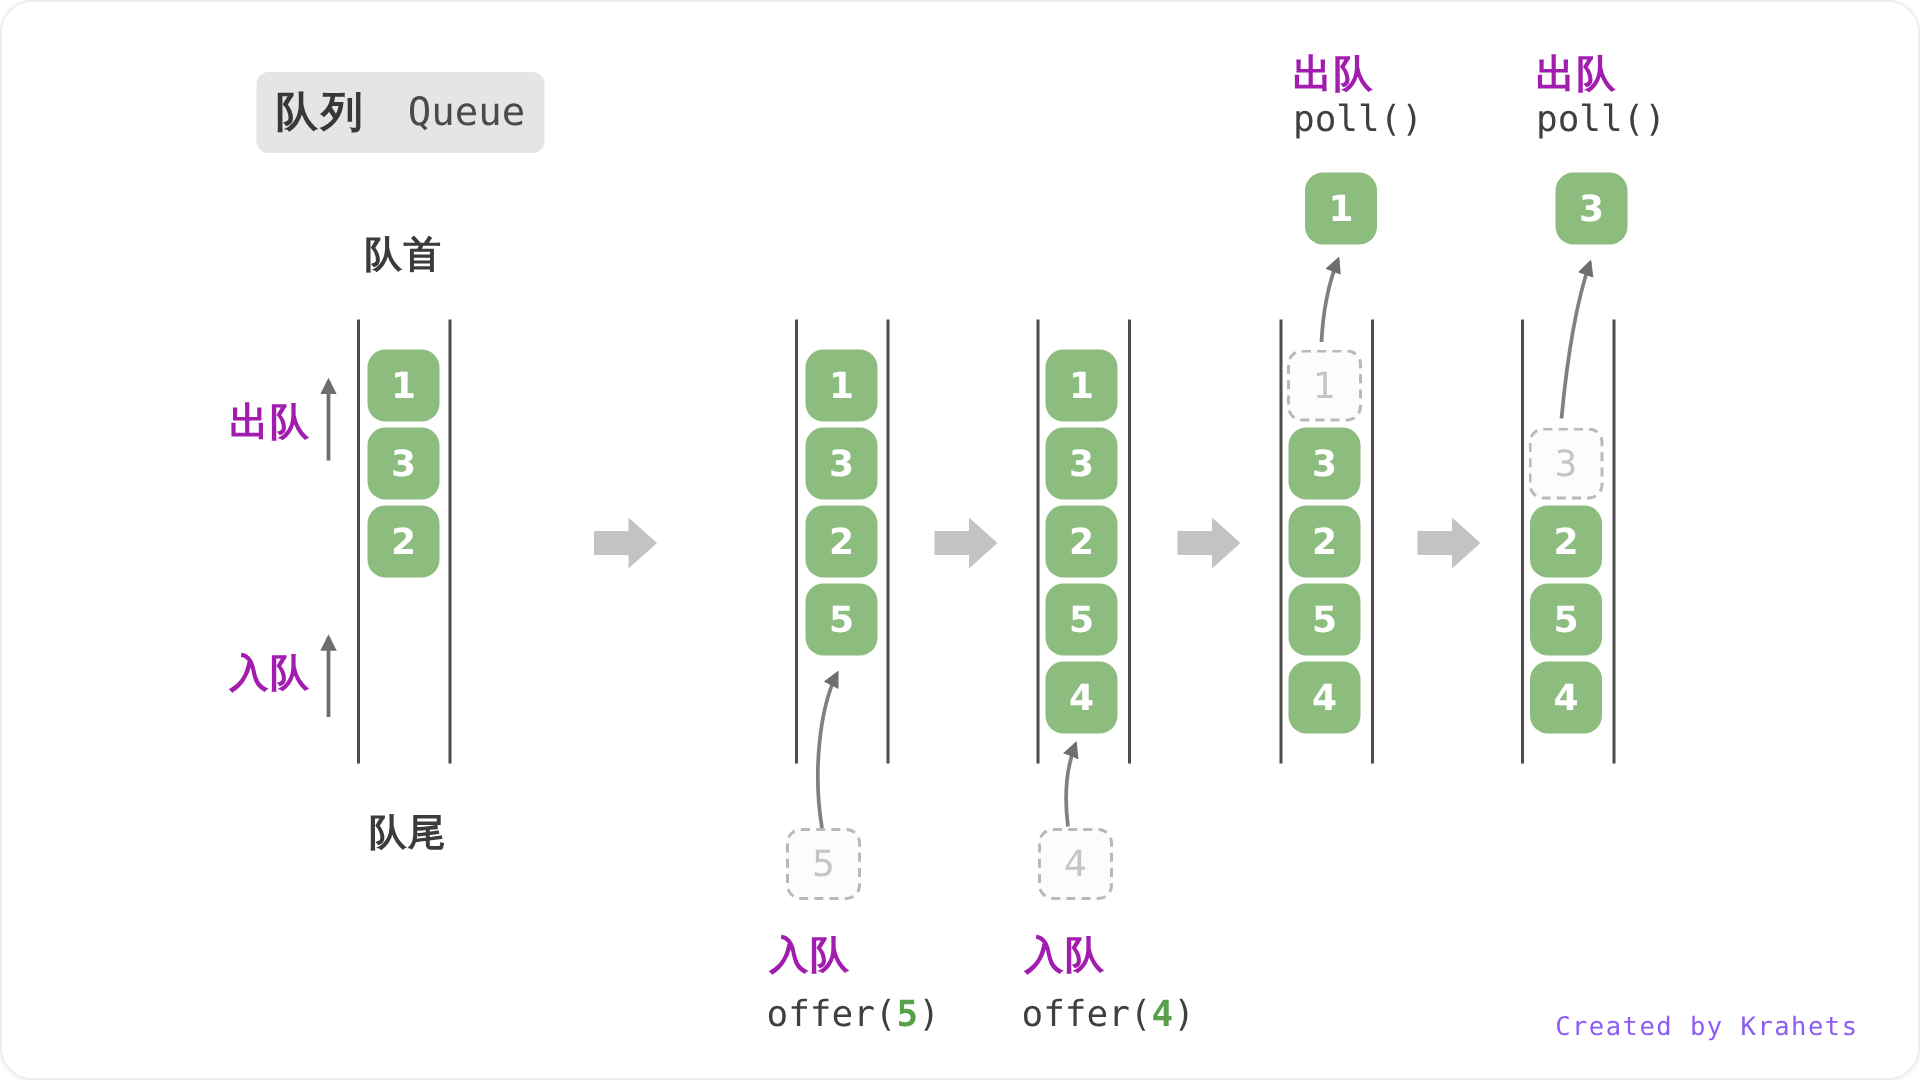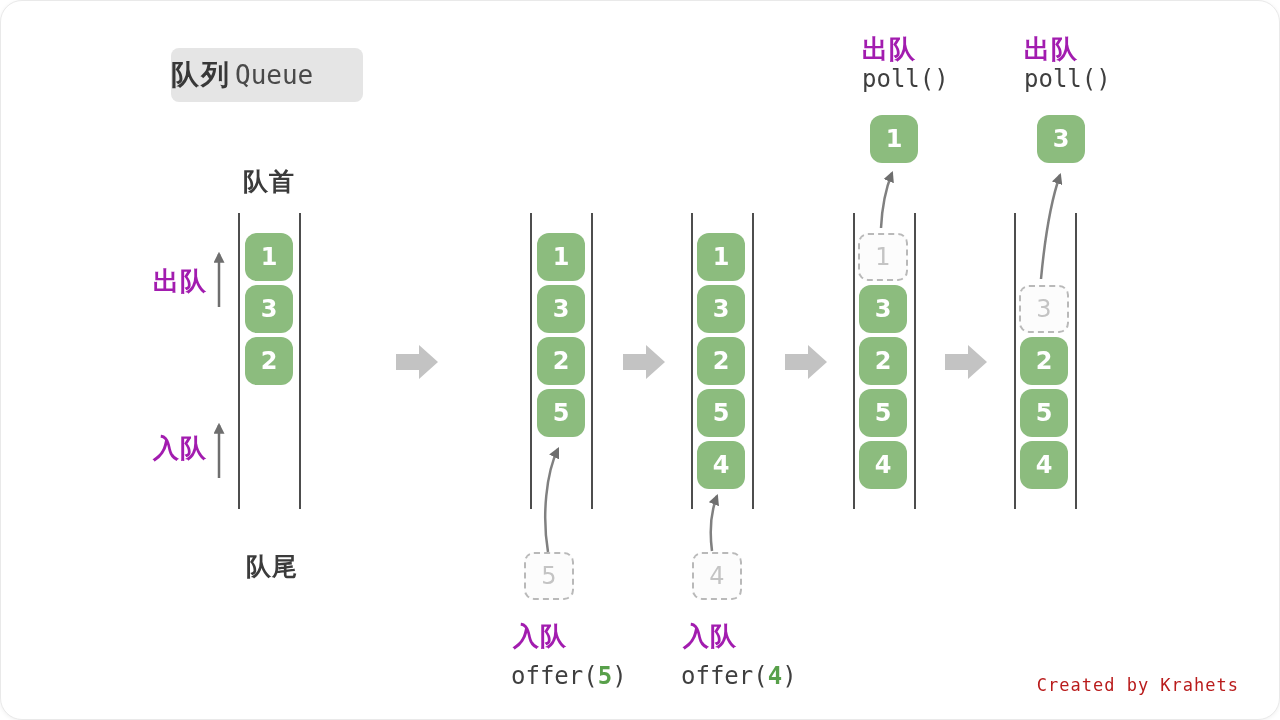--- a/index.html
+++ b/index.html
@@ -4,45 +4,45 @@
 <style>
   html,body{margin:0;padding:0;background:#ffffff;}
   #canvas{
     position:relative;width:1278px;height:718px;background:#ffffff;
     border:1px solid #e9e9e9;border-radius:22px;overflow:hidden;
     box-shadow:0 1px 4px rgba(0,0,0,.06);
     font-family:"Liberation Sans",sans-serif;
   }
   .abs{position:absolute;}
   .zh{font-weight:bold;font-size:26px;color:#a21caf;letter-spacing:1px;}
-  .zh-lg{font-weight:bold;font-size:25px;color:#3b3b3b;letter-spacing:1px;margin-top:12px;}
+  .zh-lg{font-weight:bold;font-size:25px;color:#3b3b3b;letter-spacing:1px;}
   .code{font-family:"DejaVu Sans Mono","Liberation Mono",monospace;font-size:24px;color:#3f3f3f;text-align:center;}
   .code-arg{color:#58a04a;font-weight:bold;}
   .badge{
     left:170px;top:47px;width:192px;height:54px;background:#e5e5e5;border-radius:8px;
-    display:flex;align-items:center;gap:4px;
+    display:flex;align-items:center;justify-content:center;gap:28px;
   }
   .badge .t-zh{font-weight:bold;font-size:28px;color:#383838;letter-spacing:2px;}
   .badge .t-en{font-family:"DejaVu Sans Mono","Liberation Mono",monospace;font-size:26px;color:#4a4a4a;}
   .wall{position:absolute;width:2px;top:212px;height:296px;background:#4d4d4d;z-index:1;}
   .green-box{
     position:absolute;width:48px;height:48px;border-radius:12px;background:#8cbc7e;
     color:#ffffff;display:flex;align-items:center;justify-content:center;
     font-family:"DejaVu Sans",sans-serif;font-weight:bold;font-size:24px;z-index:2;
   }
   .dashed-box{
     position:absolute;width:50px;height:48px;border-radius:10px;border:2px dashed #b9b9b9;
     background:#fcfcfc;color:#c4c4c4;display:flex;align-items:center;justify-content:center;
     font-family:"DejaVu Sans",sans-serif;font-weight:500;font-size:24px;
     box-sizing:border-box;z-index:2;
   }
   .op{display:flex;flex-direction:column;gap:8px;}
   .watermark{
     right:40px;bottom:24px;font-family:"DejaVu Sans Mono","Liberation Mono",monospace;
-    font-size:17px;color:#b91c1c;letter-spacing:1px;
+    font-size:17px;color:#8b5cf6;letter-spacing:1px;
   }
   #arrow-layer{position:absolute;left:0;top:0;width:1278px;height:718px;pointer-events:none;z-index:5;}
 </style>
 </head>
 <body>
 
 <div id="canvas">
 
   <div class="abs badge">
     <span class="t-zh">队列</span>

